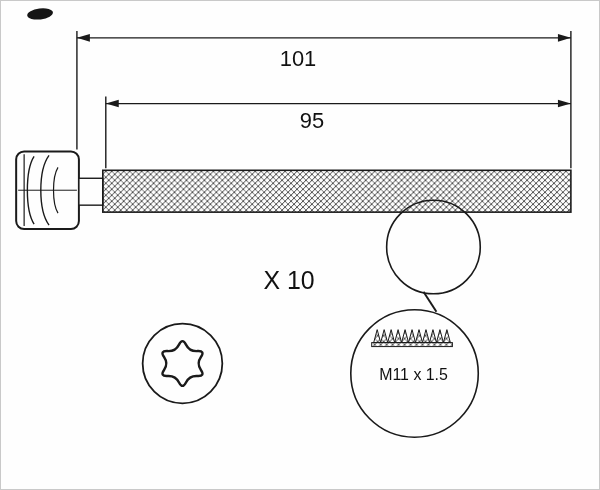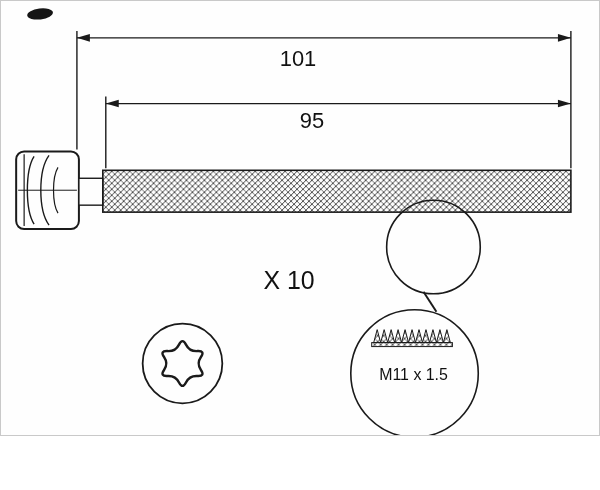--- a/index.html
+++ b/index.html
@@ -1,17 +1,17 @@
 <!DOCTYPE html>
 <html><head>
 <meta charset="utf-8">
 <style>
   html,body{margin:0;padding:0;background:#ffffff;}
   .canvas{
-    width:600px;height:436px;
+    width:600px;height:490px;
     background:#fefefe;
     border:1px solid #c9c9c9;
     box-sizing:border-box;
     position:relative;
     overflow:hidden;
   }
   svg{display:block;}
   .dim-text{
     font-family:"Liberation Sans", sans-serif;
     fill:#111111;

